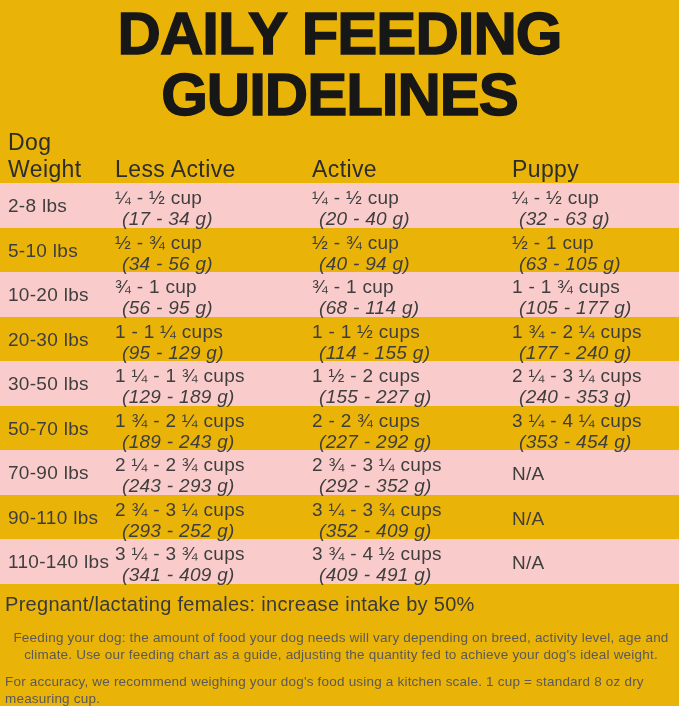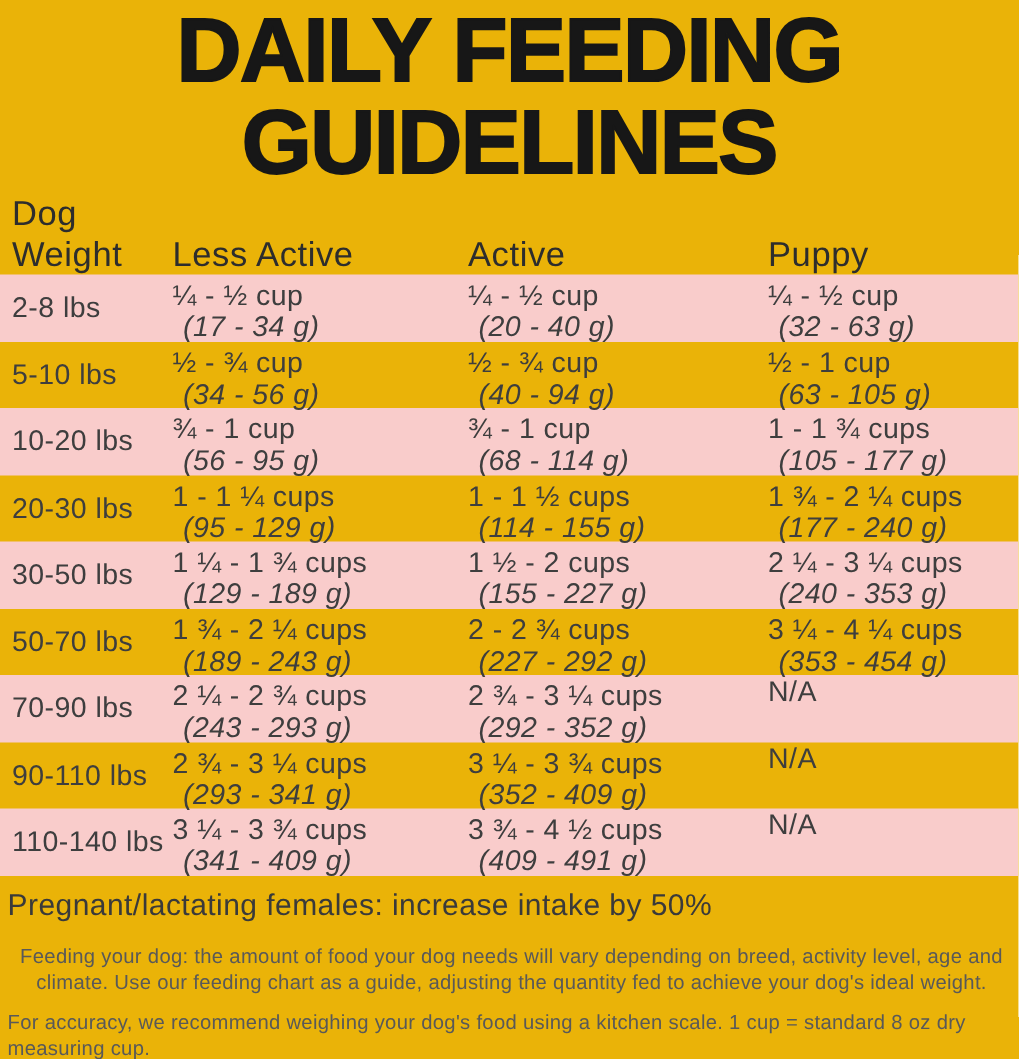--- a/index.html
+++ b/index.html
@@ -45,21 +45,21 @@
     color: #3e3e3e;
   }
   .cell {
     padding-top: 5px;
     font-size: 19px;
     line-height: 20px;
     letter-spacing: 0.3px;
     color: #3e3e3e;
   }
   .cell .grams { font-style: italic; padding-left: 7px; padding-top: 1px; }
-  .cell.single { display: flex; padding-top: 2px; }
+  .cell.single { display: flex; align-items: center; padding-top: 2px; }
   .note-pregnant {
     margin-top: 9px;
     padding-left: 5px;
     font-size: 20px;
     letter-spacing: 0.3px;
     color: #3a3a3a;
   }
   .note-small {
     margin-top: 9px;
     padding-left: 5px;
@@ -202,21 +202,21 @@
       <div class="cell single">
         <div>N/A</div>
 
       </div>
     </div>
 
     <div class="grid trow">
       <div class="wcell">90-110 lbs</div>
       <div class="cell">
         <div>2 ¾ - 3 ¼ cups</div>
-        <div class="grams">(293 - 341 g)</div>
+        <div class="grams">(293 - 252 g)</div>
       </div>
       <div class="cell">
         <div>3 ¼ - 3 ¾ cups</div>
         <div class="grams">(352 - 409 g)</div>
       </div>
       <div class="cell single">
         <div>N/A</div>
 
       </div>
     </div>

